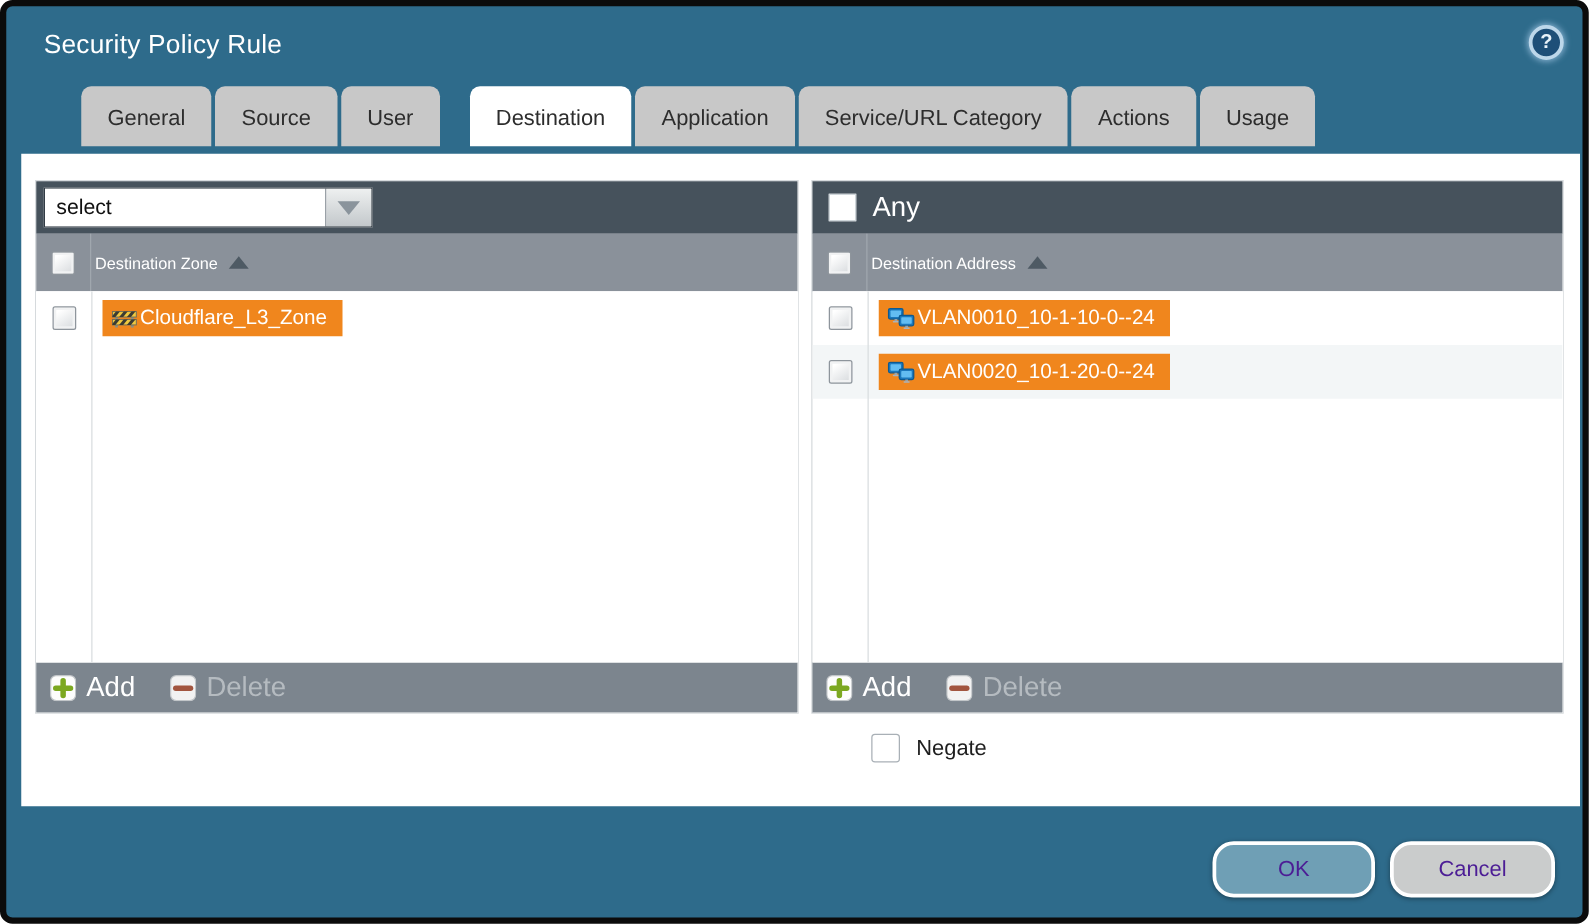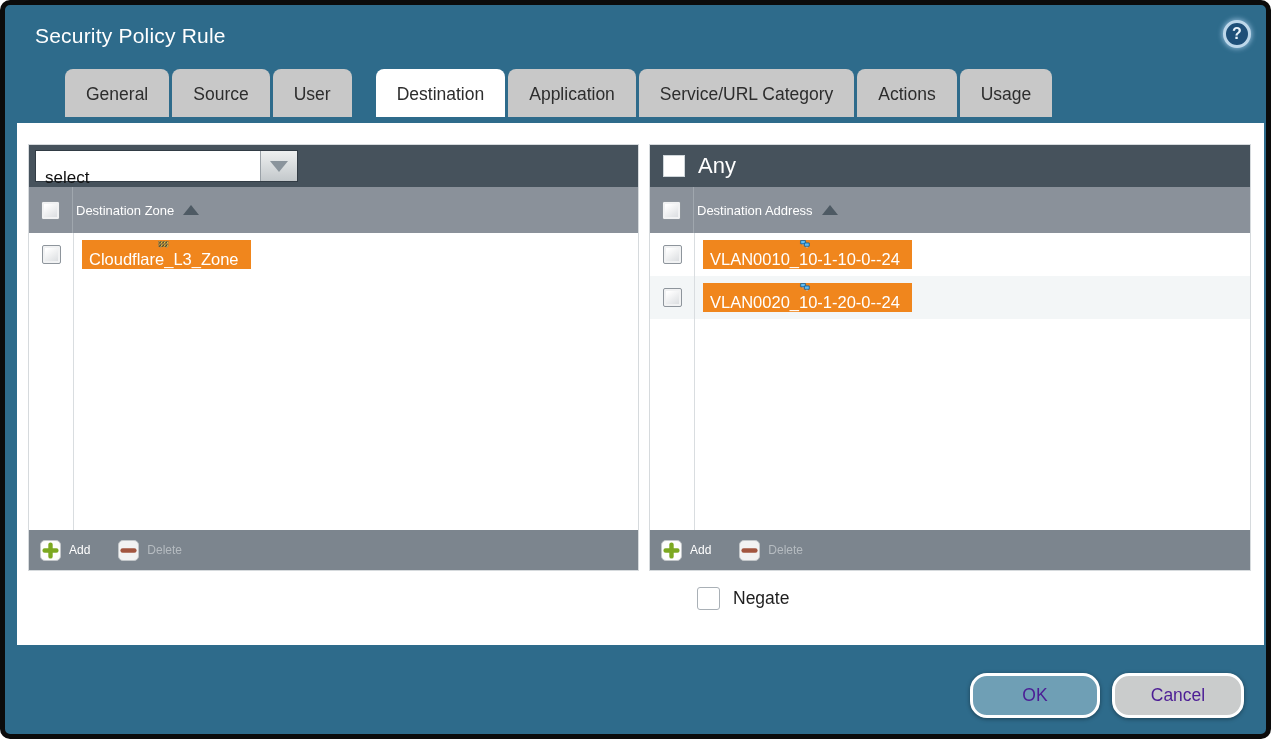--- a/index.html
+++ b/index.html
@@ -25,21 +25,21 @@
 
   .panel{position:absolute;top:22px;height:425px;display:flex;flex-direction:column;
     box-shadow:0 0 0 1px #d6dadd;}
   .panel-zone{left:12px;width:609px;}
   .panel-addr{left:633px;width:600px;}
 
   .panel-header{height:42px;background:#46525C;flex:none;display:flex;align-items:center;padding:0 6px;}
 
   
   .combobox{display:flex;width:263px;height:32px;border:1px solid #323c45;background:#fff;}
-  .combo-input{flex:1;background:#fff;font-size:17px;padding:12px 9px;line-height:30px;color:#101010;}
+  .combo-input{flex:1;background:#fff;font-size:17px;padding:0 9px;line-height:30px;color:#101010;}
   .combo-btn{width:37px;flex:none;background:linear-gradient(#eef0f0,#c3c8cb);border-left:1px solid #9aa1a7;
     display:flex;align-items:center;justify-content:center;cursor:pointer;}
   .tri-down{width:0;height:0;border-left:9px solid transparent;border-right:9px solid transparent;border-top:11px solid #8a949c;}
 
   
   .any-box{width:22px;height:22px;background:#ffffff;border:1px solid #cfd6da;margin-left:7px;cursor:pointer;flex:none;}
   .any-label{color:#ffffff;font-size:22px;margin-left:13px;}
 
   
   .colheader{height:46px;background:#8A919A;flex:none;display:flex;align-items:center;color:#ffffff;font-size:13px;cursor:pointer;}
@@ -50,25 +50,25 @@
   .sort-asc{width:0;height:0;border-left:8px solid transparent;border-right:8px solid transparent;
     border-bottom:10px solid #4e5a64;margin-left:9px;}
   .col-title{margin-left:3px;}
 
   
   .tbody{flex:1;background:#ffffff;position:relative;overflow:hidden;}
   .col-sep{position:absolute;left:44px;top:0;bottom:0;width:1px;background:#d9dde0;}
   .row{height:43px;display:flex;align-items:center;}
   .row.alt{background:#f3f6f7;}
   .chip{display:inline-flex;align-items:center;gap:2px;background:#F0861D;color:#ffffff;
-    font-size:16.5px;height:29px;padding:0 12px 0 7px;margin-left:9px;cursor:pointer;white-space:nowrap;flex-direction:column;}
+    font-size:16.5px;height:29px;padding:0 12px 0 7px;margin-left:9px;cursor:pointer;white-space:nowrap;}
 
   
   .toolbar{height:40px;background:#7C858E;flex:none;display:flex;align-items:center;gap:28px;padding:0 11px;}
-  .tool{display:flex;align-items:center;gap:8px;color:#ffffff;font-size:12px;cursor:pointer;justify-content:space-between;}
+  .tool{display:flex;align-items:center;gap:8px;color:#ffffff;font-size:22px;cursor:pointer;justify-content:space-between;}
   .tool.disabled{color:#b5bbc0;cursor:default;}
 
   
   .negate{position:absolute;left:633px;top:464px;display:flex;align-items:center;padding-left:47px;}
   .negate-box{width:23px;height:23px;background:#fff;border:1px solid #a9b0b6;border-radius:3px;cursor:pointer;}
   .negate-label{font-size:17.5px;color:#1e1e1e;margin-left:13px;}
 
   
   .btn{position:absolute;top:668px;height:45px;border-radius:17px;border:3px solid #ffffff;
     font-size:17.5px;color:#4c1d95;display:flex;align-items:center;justify-content:center;

